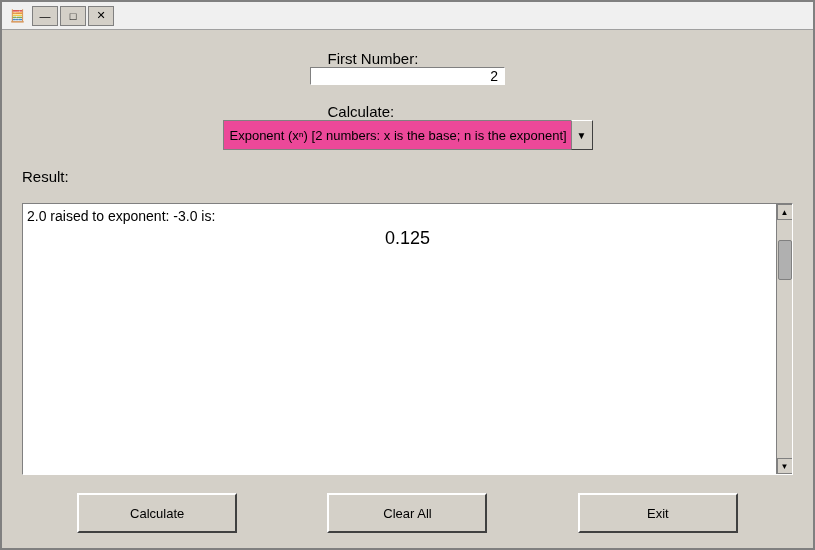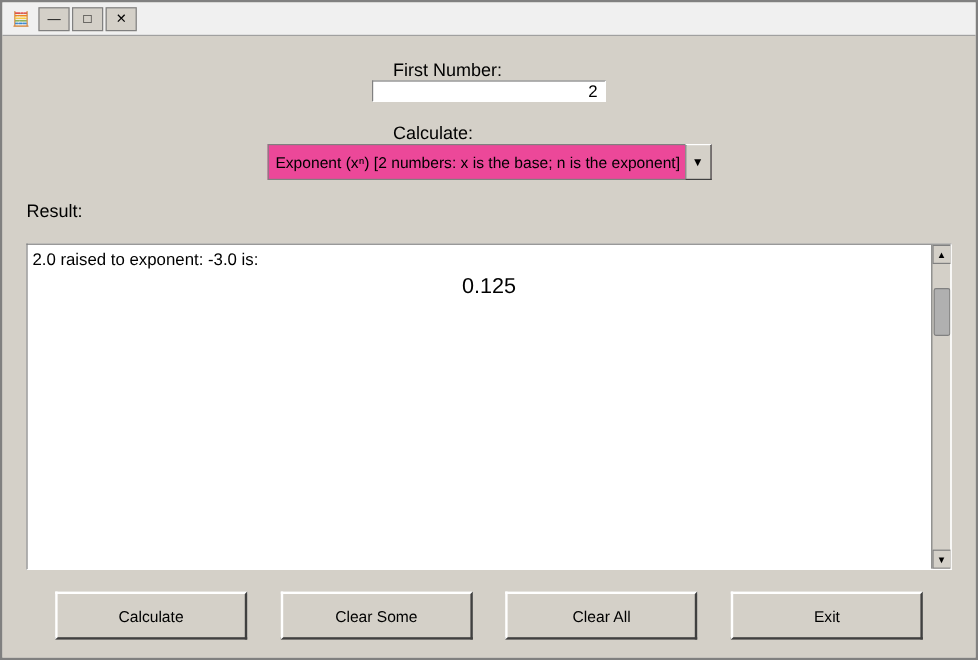--- a/index.html
+++ b/index.html
@@ -293,19 +293,18 @@
         <div class="scrollbar-btn">▲</div>
         <div style="flex:1; display:flex; align-items:flex-start; padding-top:4px;">
           <div class="scrollbar-thumb"></div>
         </div>
         <div class="scrollbar-btn">▼</div>
       </div>
     </div>
 
     <div class="buttons-row">
       <button class="action-btn">Calculate</button>
-      <button class="action-btn">Clear Some</button>
       <button class="action-btn">Clear All</button>
       <button class="action-btn">Exit</button>
     </div>
 
   </div>
 </div>
 
 </body></html>

